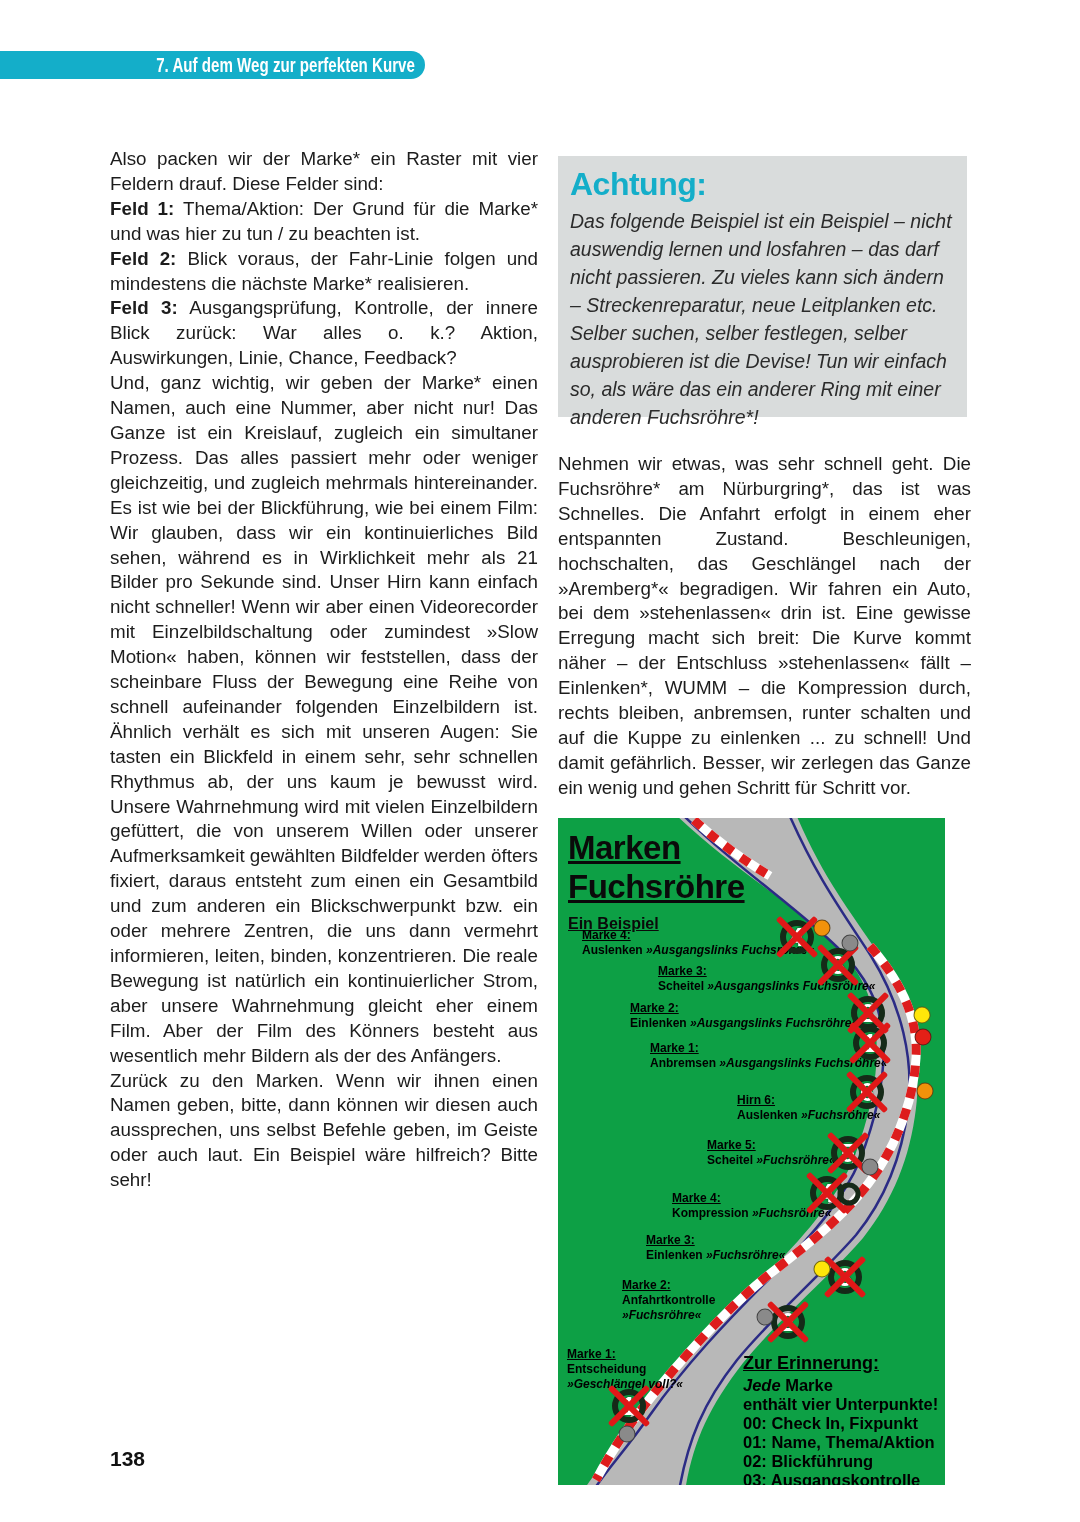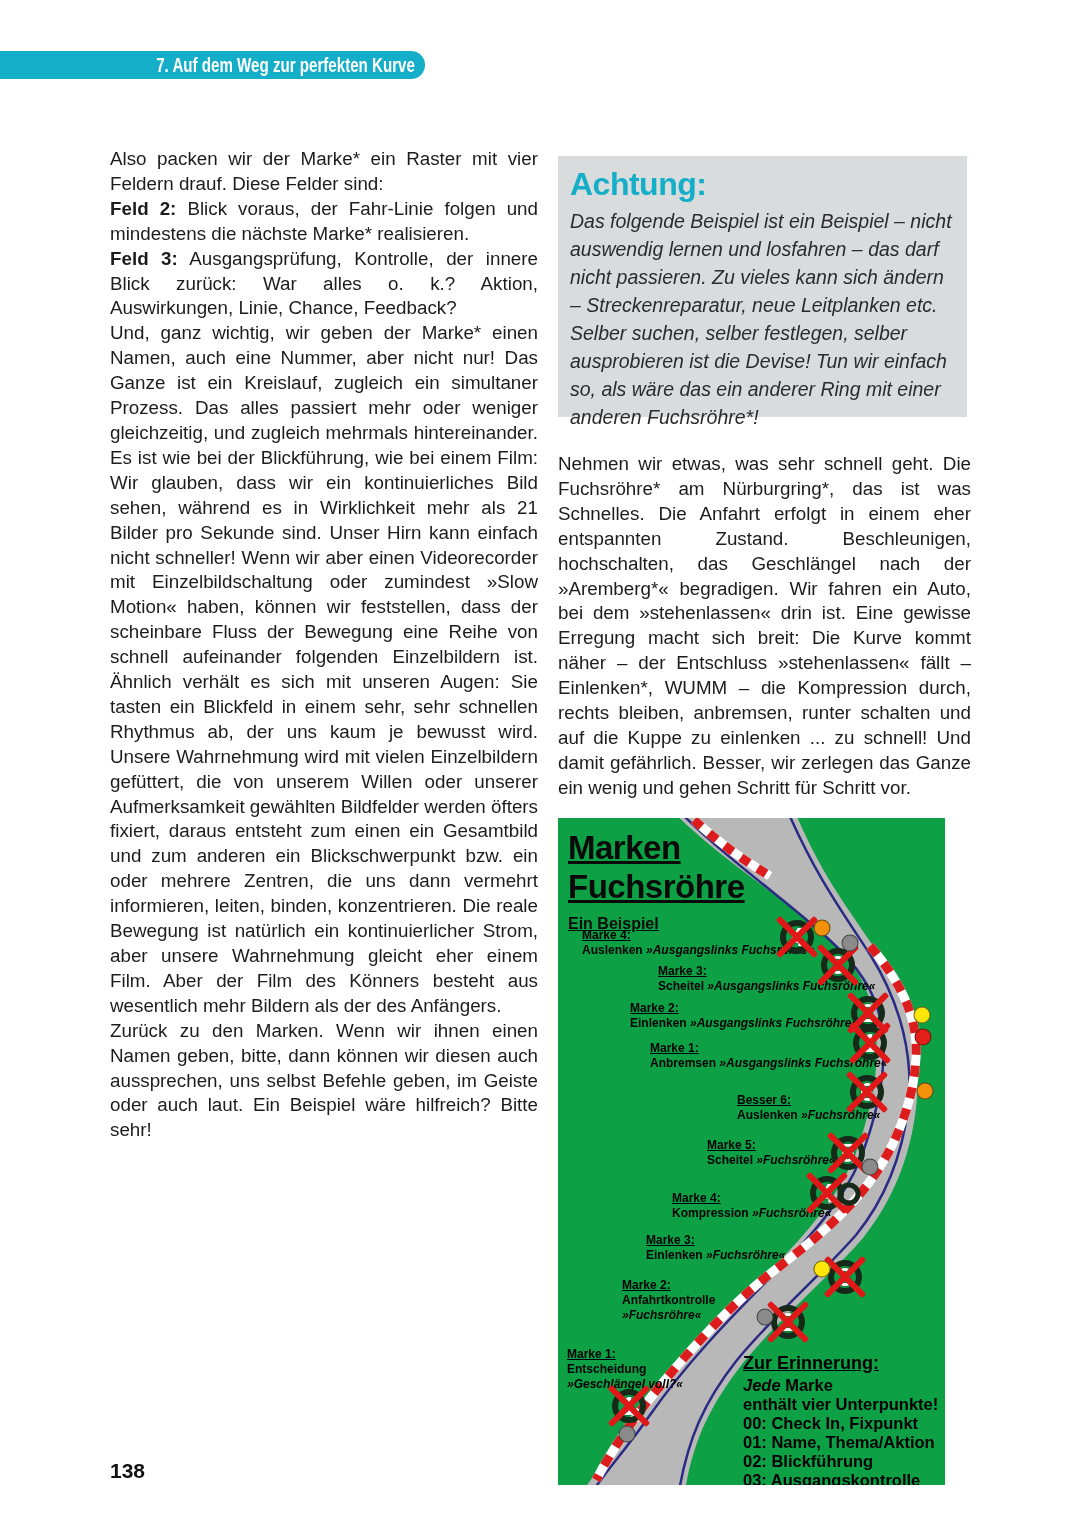--- a/index.html
+++ b/index.html
@@ -20,21 +20,21 @@
   #rightcol{left:558px;top:452px;width:413px;}
   .run-in{font-weight:bold;}
 
   
   .warnbox{position:absolute;left:558px;top:156px;width:409px;height:261px;
            background:var(--boxgray);box-sizing:border-box;padding:8px 14px 0 12px;}
   .warn-title{font-size:32px;font-weight:bold;color:var(--cyan);letter-spacing:-.5px;margin:2px 0 4px 0;}
   .warn-body{font-style:italic;font-size:19.5px;line-height:28px;color:#2b2b2b;}
 
   
-  .pagenum{position:absolute;left:110px;top:1447px;font-size:21px;font-weight:bold;color:#111;margin-top:12px;}
+  .pagenum{position:absolute;left:110px;top:1447px;font-size:21px;font-weight:bold;color:#111;}
 
   
   .diagram{position:absolute;left:558px;top:818px;width:387px;height:667px;
            background:var(--green);overflow:hidden;}
   .diagram svg{position:absolute;left:0;top:0;}
   .dg-title{position:absolute;left:10px;top:10px;color:#0a0a0a;}
   .dg-title .t1{font-size:33px;font-weight:bold;line-height:39px;text-decoration:underline;letter-spacing:-.5px;}
   .dg-title .t2{font-size:16px;font-weight:bold;line-height:36px;text-decoration:underline;}
 
   .dlabel{position:absolute;font-size:12px;line-height:15px;font-weight:bold;color:#000;white-space:nowrap;}
@@ -65,20 +65,21 @@
 <body>
 
 <div class="page">
 
   <div class="chapter-bar">
     <span class="ct">7. Auf dem Weg zur perfekten Kurve</span>
   </div>
 
   <div class="bodycol" id="leftcol">
       <p><span>Also packen wir der Marke* ein Raster mit vier Feldern drauf. Diese Felder sind:</span></p>
+      <p><span class="run-in">Feld 1:</span><span> Thema/Aktion: Der Grund für die Marke* und was hier zu tun / zu beachten ist.</span></p>
       <p><span class="run-in">Feld 2:</span><span> Blick voraus, der Fahr-Linie folgen und mindestens die nächste Marke* realisieren.</span></p>
       <p><span class="run-in">Feld 3:</span><span> Ausgangsprüfung, Kontrolle, der innere Blick zurück: War alles o. k.? Aktion, Auswirkungen, Linie, Chance, Feedback?</span></p>
       <p><span>Und, ganz wichtig, wir geben der Marke* einen Namen, auch eine Nummer, aber nicht nur! Das Ganze ist ein Kreislauf, zugleich ein simultaner Prozess. Das alles passiert mehr oder weniger gleichzeitig, und zugleich mehrmals hintereinander. Es ist wie bei der Blickführung, wie bei einem Film: Wir glauben, dass wir ein kontinuierliches Bild sehen, während es in Wirklichkeit mehr als 21 Bilder pro Sekunde sind. Unser Hirn kann einfach nicht schneller! Wenn wir aber einen Videorecorder mit Einzelbildschaltung oder zumindest »Slow Motion« haben, können wir feststellen, dass der scheinbare Fluss der Bewegung eine Reihe von schnell aufeinander folgenden Einzelbildern ist. Ähnlich verhält es sich mit unseren Augen: Sie tasten ein Blickfeld in einem sehr, sehr schnellen Rhythmus ab, der uns kaum je bewusst wird. Unsere Wahrnehmung wird mit vielen Einzelbildern gefüttert, die von unserem Willen oder unserer Aufmerksamkeit gewählten Bildfelder werden öfters fixiert, daraus entsteht zum einen ein Gesamtbild und zum anderen ein Blickschwerpunkt bzw. ein oder mehrere Zentren, die uns dann vermehrt informieren, leiten, binden, konzentrieren. Die reale Bewegung ist natürlich ein kontinuierlicher Strom, aber unsere Wahrnehmung gleicht eher einem Film. Aber der Film des Könners besteht aus wesentlich mehr Bildern als der des Anfängers.</span></p>
       <p><span>Zurück zu den Marken. Wenn wir ihnen einen Namen geben, bitte, dann können wir diesen auch aussprechen, uns selbst Befehle geben, im Geiste oder auch laut. Ein Beispiel wäre hilfreich? Bitte sehr!</span></p>
     </div>
 
   <div class="warnbox">
     <div class="warn-title">Achtung:</div>
     <div class="warn-body">Das folgende Beispiel ist ein Beispiel – nicht auswendig lernen und losfahren – das darf nicht passieren. Zu vieles kann sich ändern – Streckenreparatur, neue Leitplanken etc. Selber suchen, selber festlegen, selber ausprobieren ist die Devise! Tun wir einfach so, als wäre das ein anderer Ring mit einer anderen Fuchsröhre*!</div>
   </div>
@@ -122,21 +123,21 @@
         </div>
         <div class="dlabel" style="left: 72px; top: 183px;">
           <div class="lt">Marke 2:</div>
           <div><span>Einlenken </span><span class="it">»Ausgangslinks Fuchsröhre«</span></div>
         </div>
         <div class="dlabel" style="left: 92px; top: 223px;">
           <div class="lt">Marke 1:</div>
           <div><span>Anbremsen </span><span class="it">»Ausgangslinks Fuchsröhre«</span></div>
         </div>
         <div class="dlabel" style="left: 179px; top: 275px;">
-          <div class="lt">Besser 6:</div>
+          <div class="lt">Hirn 6:</div>
           <div><span>Auslenken </span><span class="it">»Fuchsröhre«</span></div>
         </div>
         <div class="dlabel" style="left: 149px; top: 320px;">
           <div class="lt">Marke 5:</div>
           <div><span>Scheitel </span><span class="it">»Fuchsröhre«</span></div>
         </div>
         <div class="dlabel" style="left: 114px; top: 373px;">
           <div class="lt">Marke 4:</div>
           <div><span>Kompression </span><span class="it">»Fuchsröhre«</span></div>
         </div>

